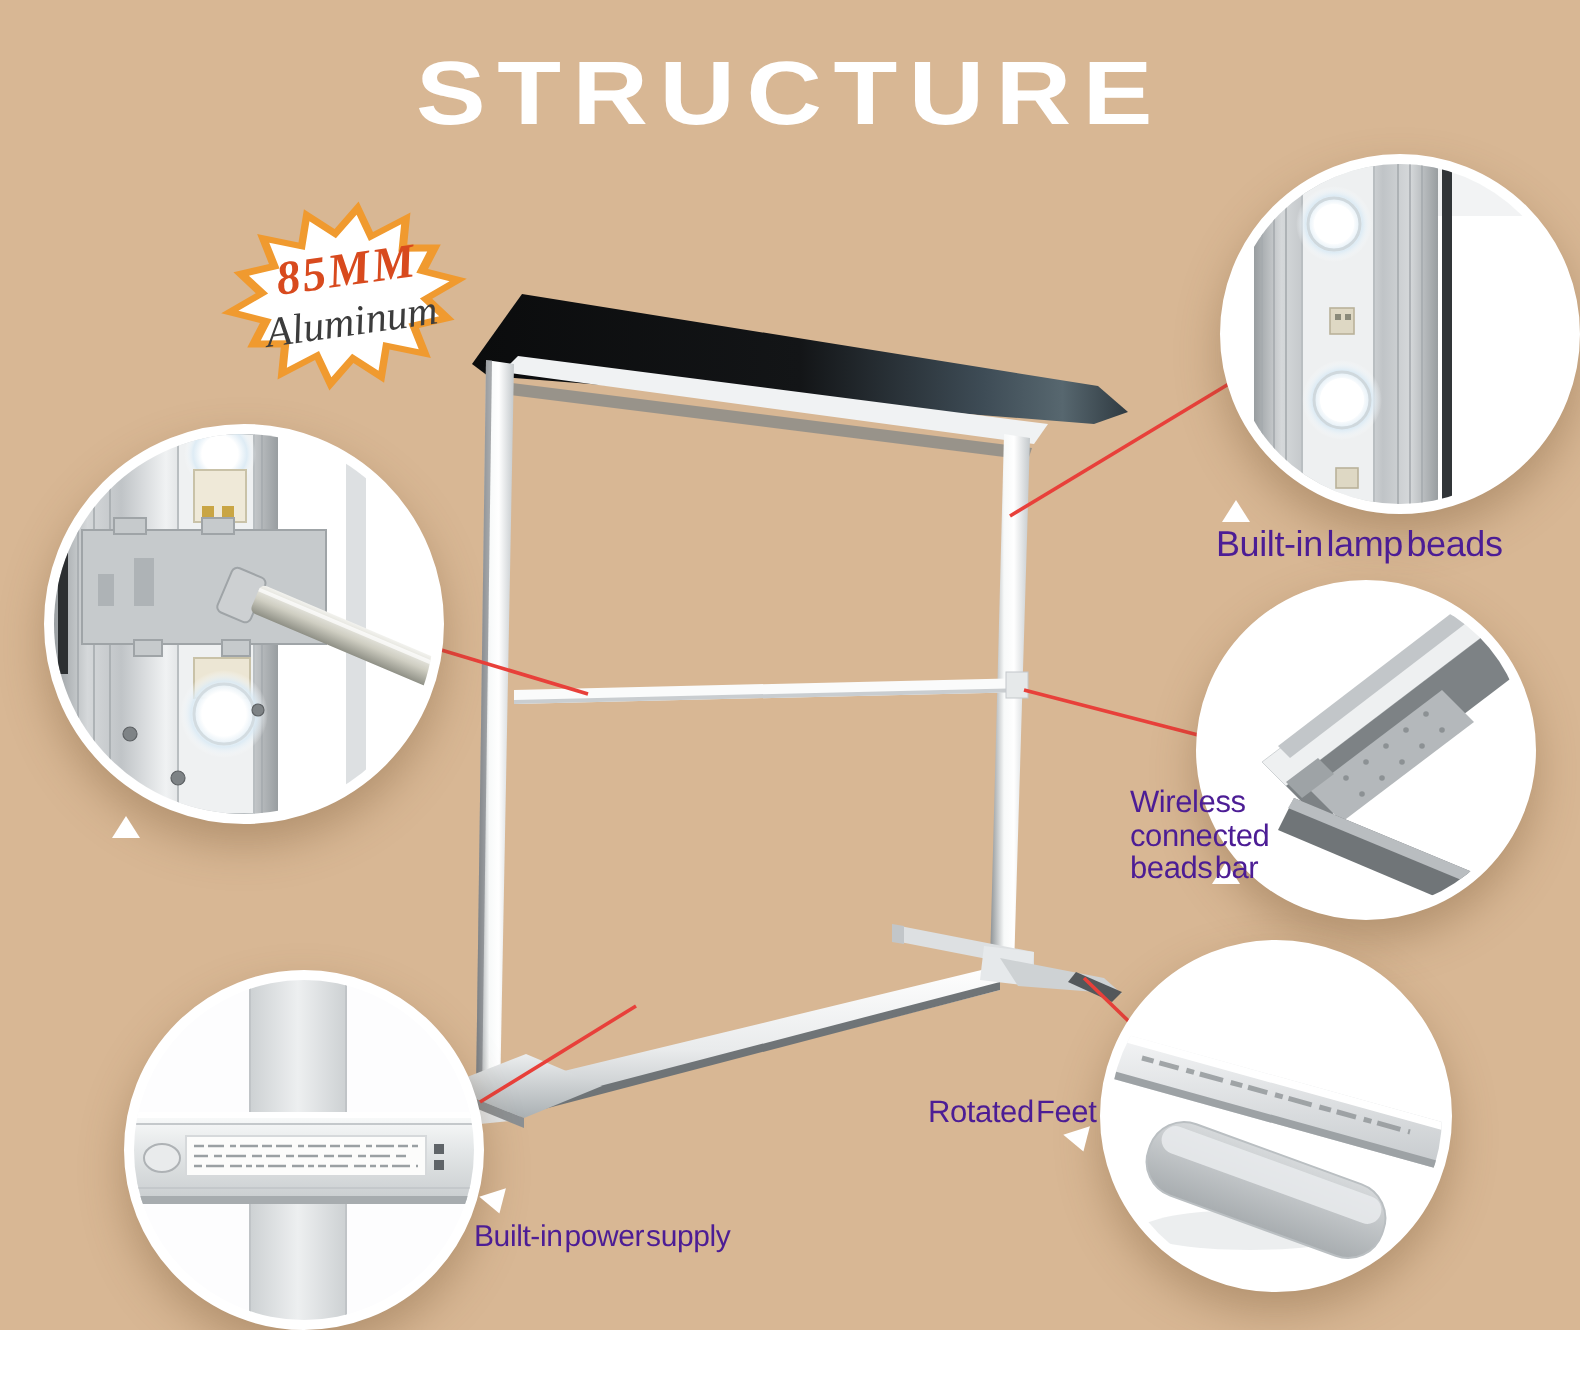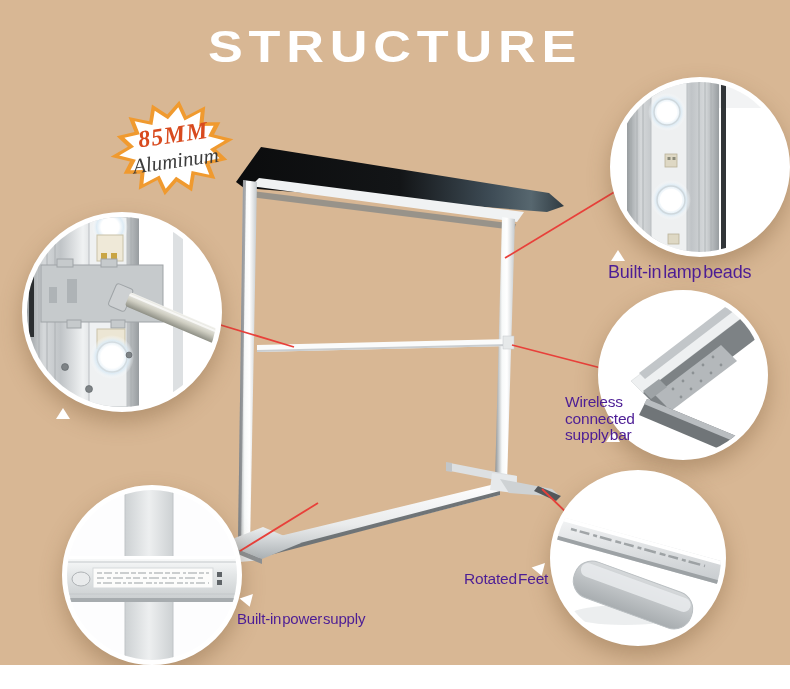--- a/index.html
+++ b/index.html
@@ -39,21 +39,21 @@
   .c4{left:550px;top:470px;width:176px;height:176px;}
   .c5{left:62px;top:485px;width:180px;height:180px;}
   .lbl{
     position:absolute;color:#4c1d95;font-weight:normal;
     letter-spacing:-.2px;word-spacing:-3px;line-height:1.05;
     z-index:4;white-space:nowrap;
   }
   .lbl-lamp{left:608px;top:263px;font-size:18px;}
   .lbl-pole{left:54px;top:420px;font-size:19px;}
   .lbl-wireless{left:533px;top:394px;font-size:15.5px;line-height:16.5px;white-space:normal;width:90px;margin-left:32px;}
-  .lbl-feet{left:464px;top:571px;font-size:15.5px;}
+  .lbl-feet{left:464px;top:549px;font-size:15.5px;}
   .lbl-power{left:237px;top:611px;font-size:15px;}
   .tri{position:absolute;width:0;height:0;z-index:4;}
   .tri-up{border-left:7px solid transparent;border-right:7px solid transparent;border-bottom:11px solid #fff;}
   .tri-down{border-left:7px solid transparent;border-right:7px solid transparent;border-top:11px solid #fff;}
   .t1{left:611px;top:250px;}
   .t2{left:56px;top:408px;}
   .t3{left:606px;top:431px;}
   .t4{left:533px;top:565px;transform:rotate(-18deg);}
   .t5{left:241px;top:596px;transform:rotate(-18deg);}
 </style>
@@ -317,21 +317,21 @@
 
   <div class="tri tri-up t1"></div>
   <div class="lbl lbl-lamp">Built-in lamp beads</div>
 
   <div class="tri tri-up t2"></div>
 
   <div class="tri tri-up t3"></div>
   <div class="lbl lbl-wireless">
     <div>Wireless</div>
     <div>connected</div>
-    <div>supply bar</div>
+    <div>beads bar</div>
   </div>
 
   <div class="tri tri-down t4"></div>
   <div class="lbl lbl-feet">Rotated Feet</div>
 
   <div class="tri tri-down t5"></div>
   <div class="lbl lbl-power">Built-in power supply</div>
 
 </div>
 

